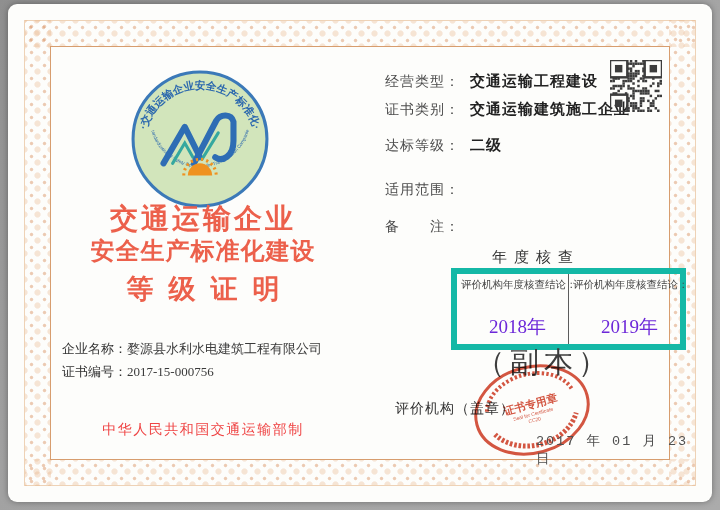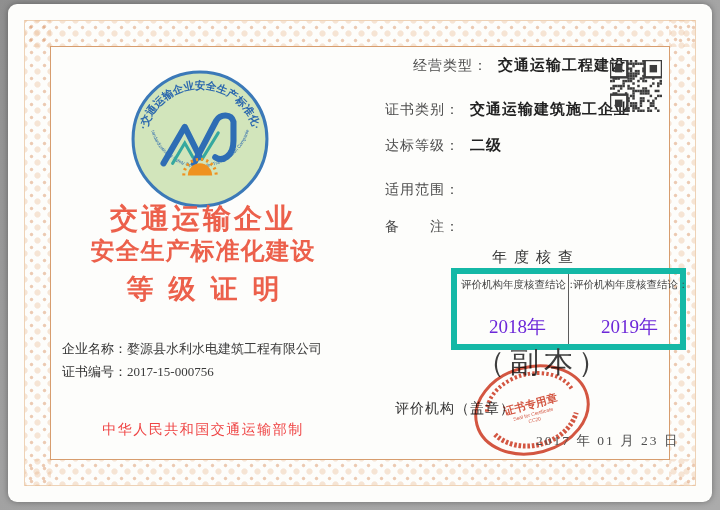--- a/index.html
+++ b/index.html
@@ -35,21 +35,21 @@
   .info{position:absolute;left:54px;top:334px;width:300px;font-family:"Liberation Serif",serif;
         font-size:13px;color:#3a3a3a;line-height:22.5px;}
   .info .lbl{color:#333;}
   .issuer{position:absolute;left:52px;top:417px;width:286px;text-align:center;
         font-family:"Liberation Serif",serif;font-size:14px;color:#ef4444;letter-spacing:1.5px;}
 
   .fields{position:absolute;left:377px;top:52px;width:250px;}
   .field-row{position:absolute;left:0;white-space:nowrap;}
   .field-row .flabel{font-size:14px;color:#4c4c4c;letter-spacing:1px;}
   .field-row .fvalue{font-size:15px;color:#222;font-weight:bold;margin-left:10px;letter-spacing:1px;}
-  .fr-0{top:0;margin-left:28px;} .fr-1{top:44px;} .fr-2{top:80px;} .fr-3{top:124px;} .fr-4{top:161px;}
+  .fr-0{top:16px;} .fr-1{top:44px;} .fr-2{top:80px;} .fr-3{top:124px;} .fr-4{top:161px;}
 
   .qr{position:absolute;left:602px;top:56px;width:52px;height:52px;}
 
   .annual-title{position:absolute;left:413px;top:244px;width:223px;text-align:center;
         font-size:15px;color:#333;letter-spacing:7px;text-indent:7px;font-family:"Liberation Serif",serif;}
   .annual-table{position:absolute;left:413px;top:264px;width:223px;height:70px;
         border:6px solid #14b8a6;display:flex;margin-left:30px;}
   .annual-cell{flex:1;position:relative;border-right:1px solid #5c5c5c;}
   .annual-cell:last-child{border-right:none;}
   .annual-note{position:absolute;top:4px;left:4px;font-size:10.5px;color:#444;
@@ -57,21 +57,21 @@
   .annual-year{position:absolute;bottom:4px;right:22px;font-size:19px;color:#6d28d9;
         font-family:"Liberation Serif",serif;}
 
   .copy-label{position:absolute;left:468px;top:339px;font-size:29px;color:#3d3d3d;
         letter-spacing:5px;font-family:"Liberation Serif",serif;text-align:center;}
   .seal-caption{position:absolute;left:387px;top:396px;font-size:14px;color:#333;
         font-family:"Liberation Serif",serif;letter-spacing:1px;}
   .seal{position:absolute;left:459px;top:354px;width:130px;height:104px;
         transform:rotate(-15deg);opacity:.88;mix-blend-mode:multiply;}
   .date-line{position:absolute;left:528px;top:428px;font-size:13.5px;color:#4f4f4f;
-        letter-spacing:2px;font-family:Liberation Serif, serif;}
+        letter-spacing:2px;font-family:Liberation Mono, monospace;}
 </style>
 </head>
 <body>
 
 <div class="page">
 
   <div class="orn orn-top"></div>
   <div class="orn orn-bottom"></div>
   <div class="orn orn-left"></div>
   <div class="orn orn-right"></div>

